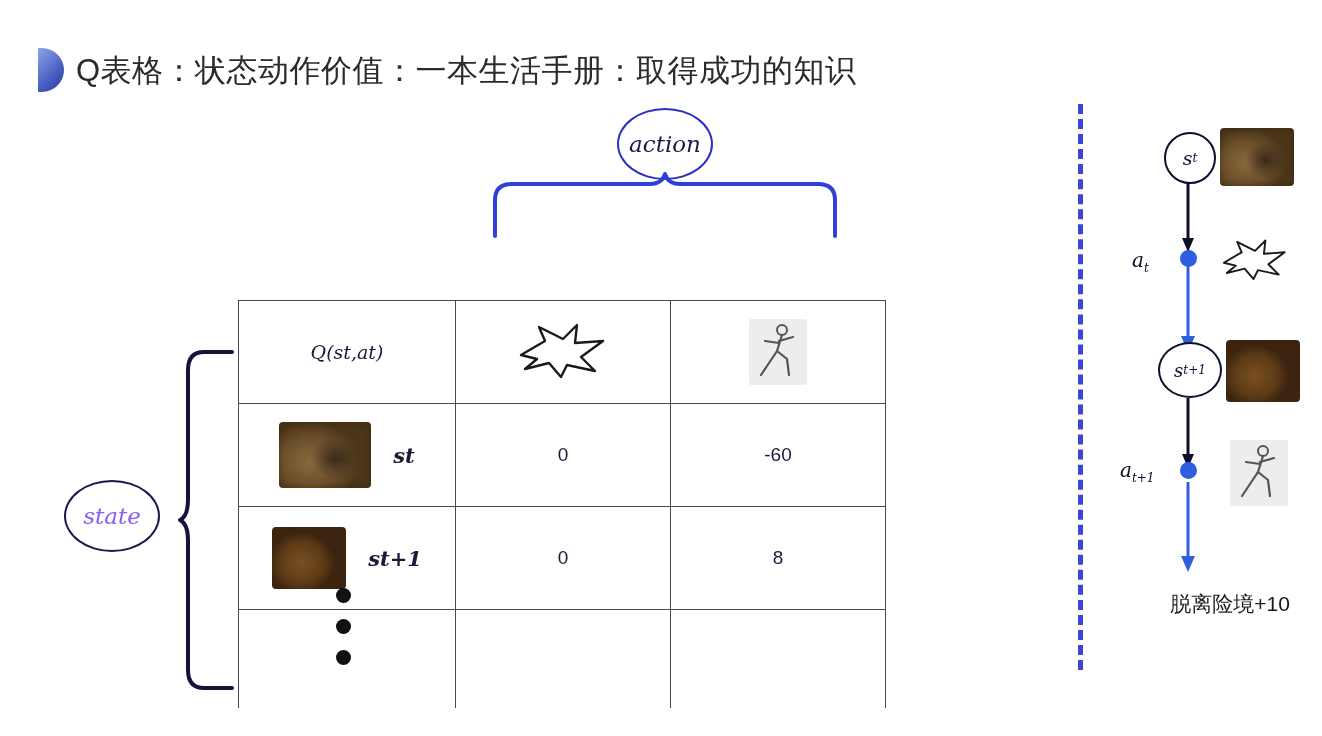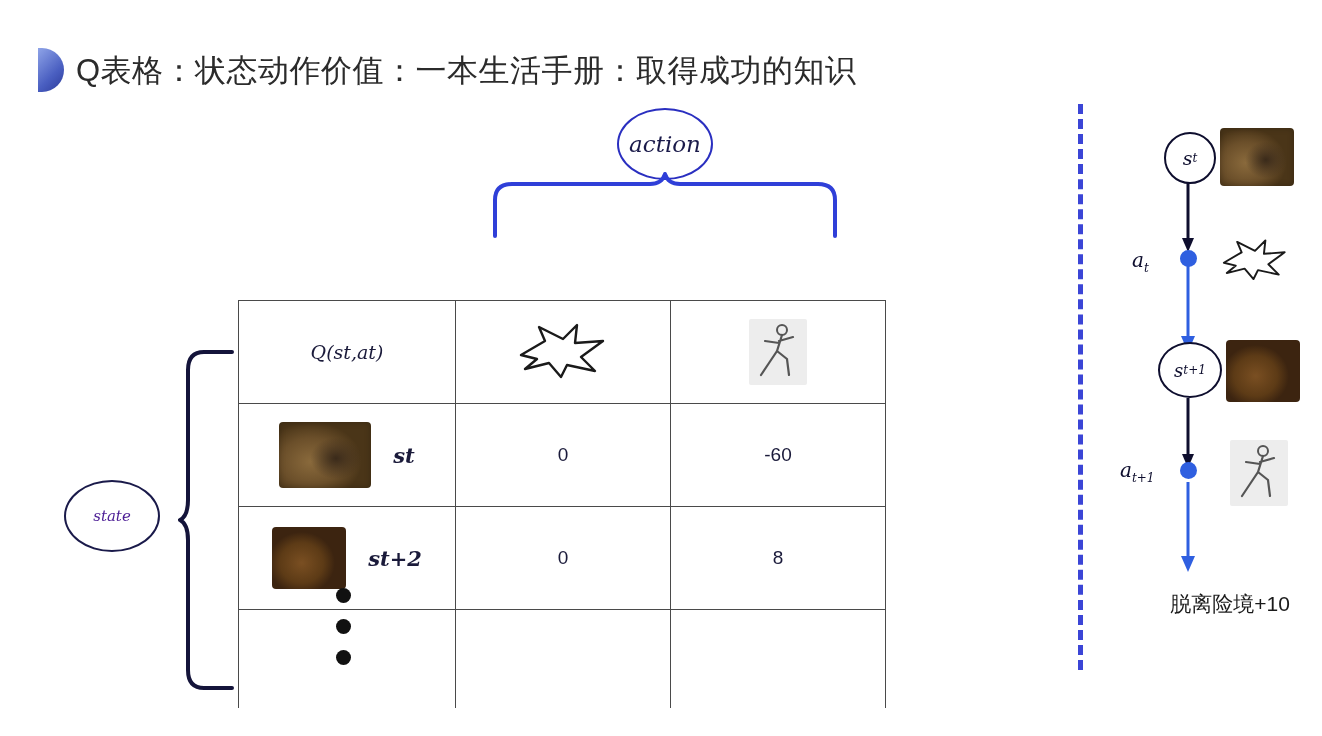--- a/index.html
+++ b/index.html
@@ -167,22 +167,22 @@
     top: 480px;
     width: 92px;
     height: 68px;
     border: 2.5px solid #1a1a4a;
     border-radius: 50%;
     display: flex;
     align-items: center;
     justify-content: center;
     font-family: "DejaVu Serif", serif;
     font-style: italic;
-    font-size: 15px;
-    color: #4c1d95;
+    font-size: 23px;
+    color: #8b5cf6;
   }
 
   
   #vdots {
     position: absolute;
     left: 336px;
     top: 588px;
     display: flex;
     flex-direction: column;
     gap: 16px;
@@ -290,21 +290,21 @@
         </div>
       </td>
       <td>0</td>
       <td>-60</td>
     </tr>
 
     <tr>
       <td>
         <div class="state-cell-inner">
           <div class="bear-photo2"></div>
-          <span class="state-sym">st+2</span>
+          <span class="state-sym">st+1</span>
         </div>
       </td>
       <td>0</td>
       <td>8</td>
     </tr>
 
     <tr class="fade-row">
       <td></td>
       <td></td>
       <td></td>

